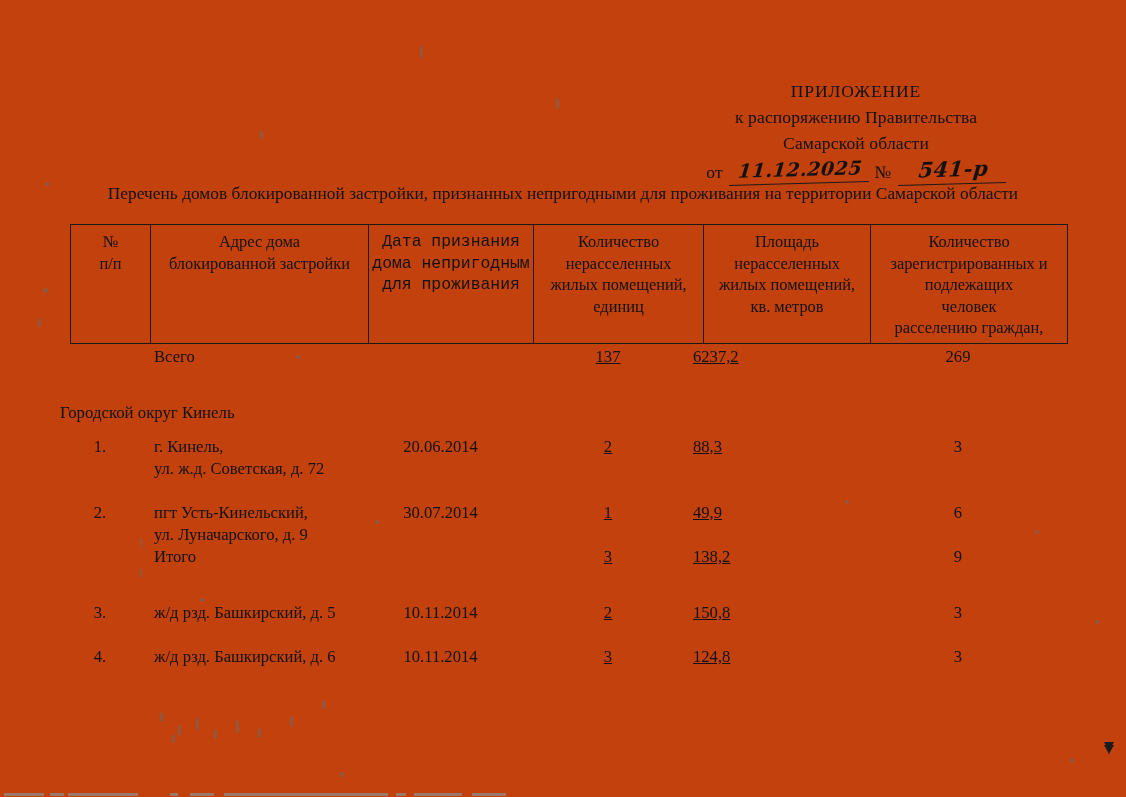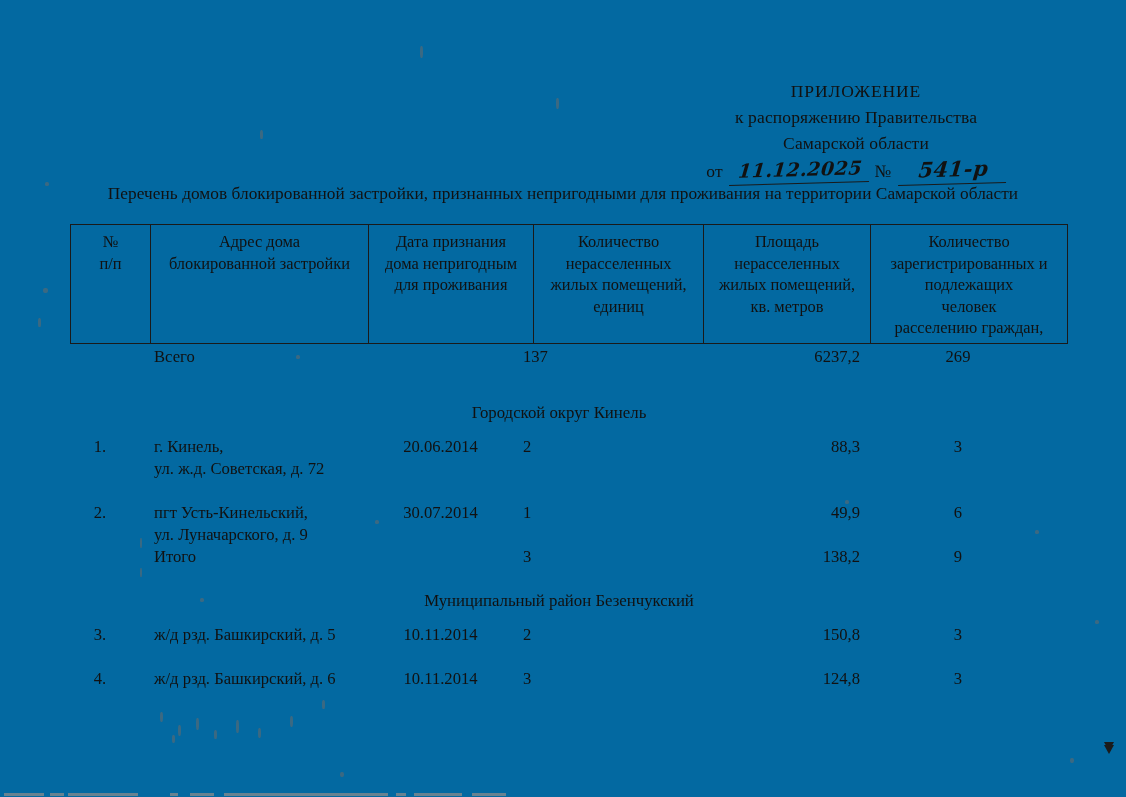--- a/index.html
+++ b/index.html
@@ -10,21 +10,21 @@
   }
   body {
     font-family: "Liberation Serif", "DejaVu Serif", serif;
     color: #111111;
   }
 
   .page {
     position: relative;
     width: 1126px;
     height: 797px;
-    background: #0369a1;
+    background: #c2410c;
     overflow: hidden;
   }
 
   
   .speck {
     position: absolute;
     background: #6a6a6a;
     opacity: .55;
     border-radius: 40%;
   }
@@ -61,21 +61,21 @@
     letter-spacing: .15px;
   }
   .doc-header .hdr-line {
     white-space: nowrap;
   }
   .hdr-line-1 { letter-spacing: .9px; }
 
   .doc-number-row {
     margin-top: 2px;
     display: flex;
-    align-items: flex-start;
+    align-items: center;
     justify-content: center;
     gap: 6px;
     font-size: 17.5px;
     white-space: nowrap;
   }
   .lbl-ot { padding-bottom: 1px; }
   .lbl-no { padding-bottom: 1px; }
   .hand {
     font-family: "DejaVu Serif", serif;
     font-style: italic;
@@ -118,49 +118,48 @@
     box-sizing: border-box;
     border-right: 1.4px solid #1a1a1a;
     padding-top: 6px;
     text-align: center;
     font-size: 16.4px;
     line-height: 21.5px;
   }
   .th:last-child { border-right: none; }
   .th-num   { width: 80px; }
   .th-addr  { width: 218px; }
-  .th-date  { width: 165px; }
+  .th-date  { width: 165px; font-family: Liberation Mono, monospace; }
   .th-count { width: 170px; }
   .th-area  { width: 167px; }
   .th-people{ width: 196px; }
 
   
   .rows {
     position: absolute;
     left: 60px;
     top: 344px;
     width: 998px;
   }
   .row {
     display: flex;
     align-items: flex-start;
     font-size: 16.6px;
     line-height: 22px;
   }
   .c-num    { width: 80px;  text-align: center; }
   .c-addr   { width: 218px; text-align: left; padding-left: 14px; box-sizing: border-box; }
   .c-date   { width: 165px; text-align: center; }
-  .c-count  { width: 170px; text-align: left; }
-  .c-area   { width: 167px; text-align: right; }
+  .c-count  { width: 170px; text-align: center; text-decoration: underline; }
+  .c-area   { width: 167px; text-align: left; text-decoration: underline; }
   .c-people { width: 196px; text-align: center; }
 
   .row-total   { margin-top: 2px; }
   .row-subtotal{ }
   .group-head {
-    text-align: center;
     font-size: 16.8px;
     line-height: 22px;
   }
   .spacer-lg { height: 34px; }
   .spacer-md { height: 22px; }
   .spacer-sm { height: 12px; }
   .addr-l2 { display: block; }
 </style>
 </head>
 <body>
@@ -310,21 +309,20 @@
       <div class="c-num"></div>
       <div class="c-addr">Итого</div>
       <div class="c-date"></div>
       <div class="c-count">3</div>
       <div class="c-area">138,2</div>
       <div class="c-people">9</div>
     </div>
 
     <div class="spacer-md"></div>
 
-    <div class="group-head">Муниципальный район Безенчукский</div>
 
     <div class="spacer-sm"></div>
 
     <div class="row">
       <div class="c-num">3.</div>
       <div class="c-addr">
         <span class="addr-l2">ж/д рзд. Башкирский, д. 5</span>
       </div>
       <div class="c-date">10.11.2014</div>
       <div class="c-count">2</div>

